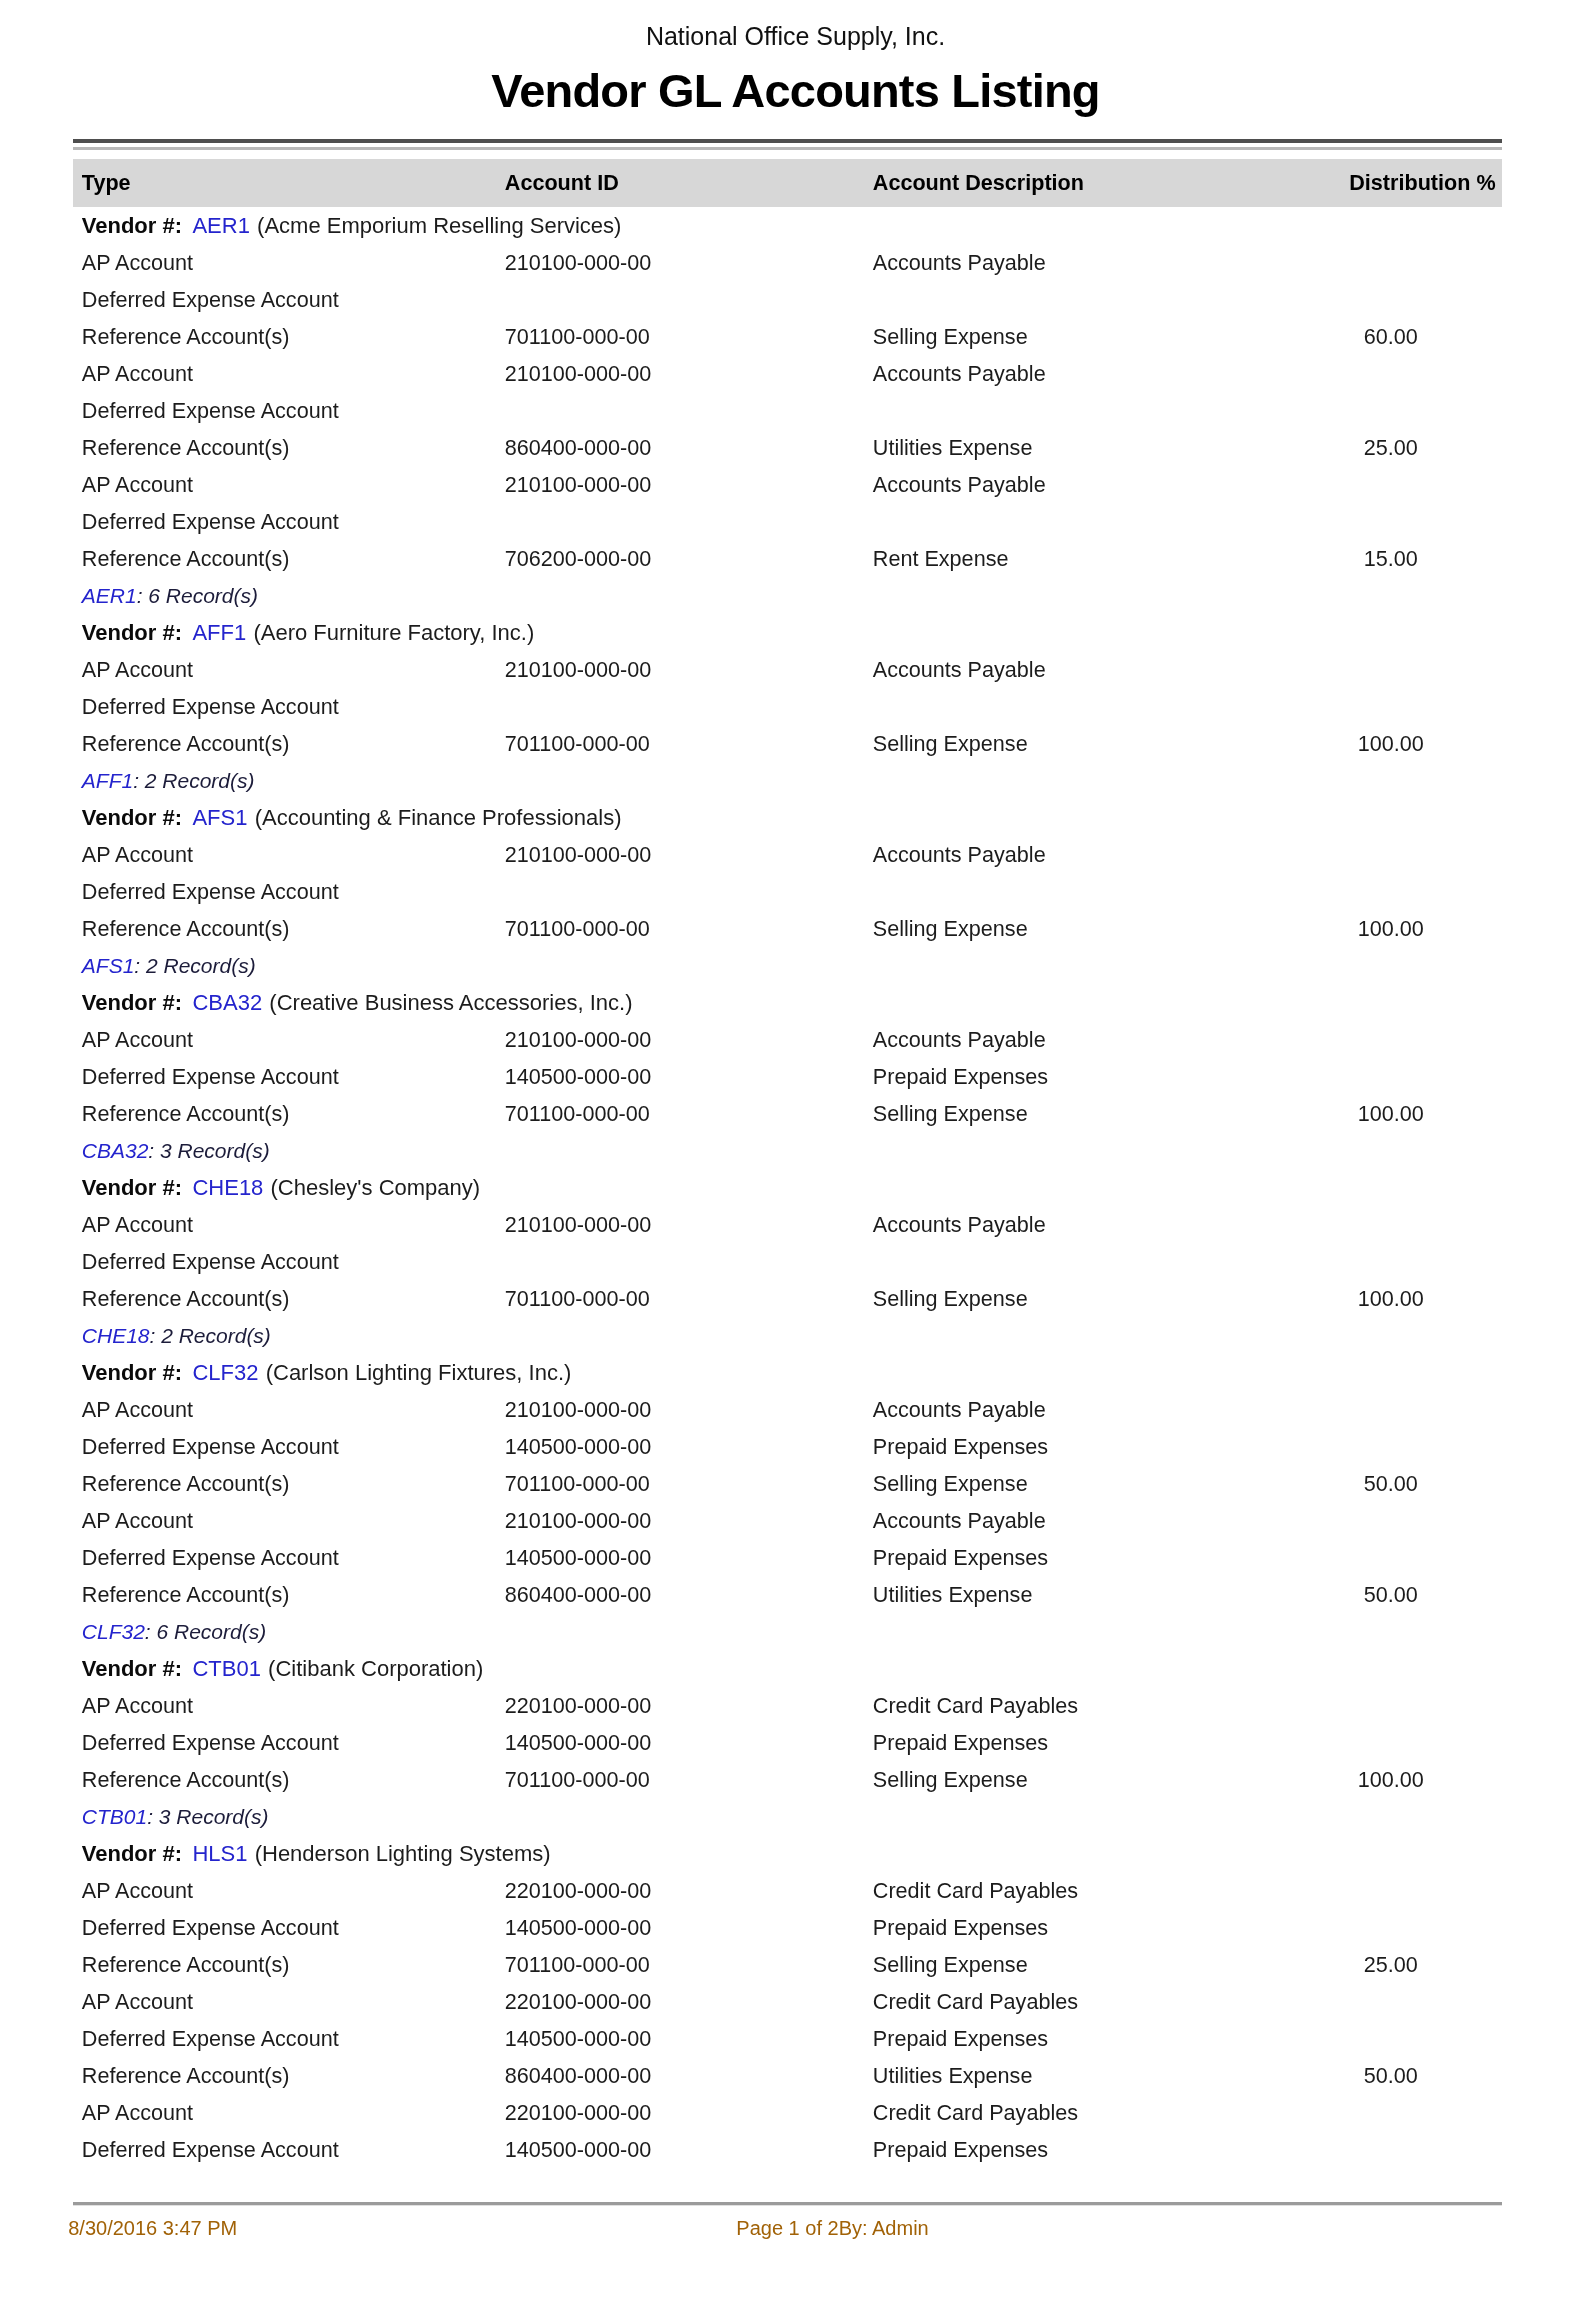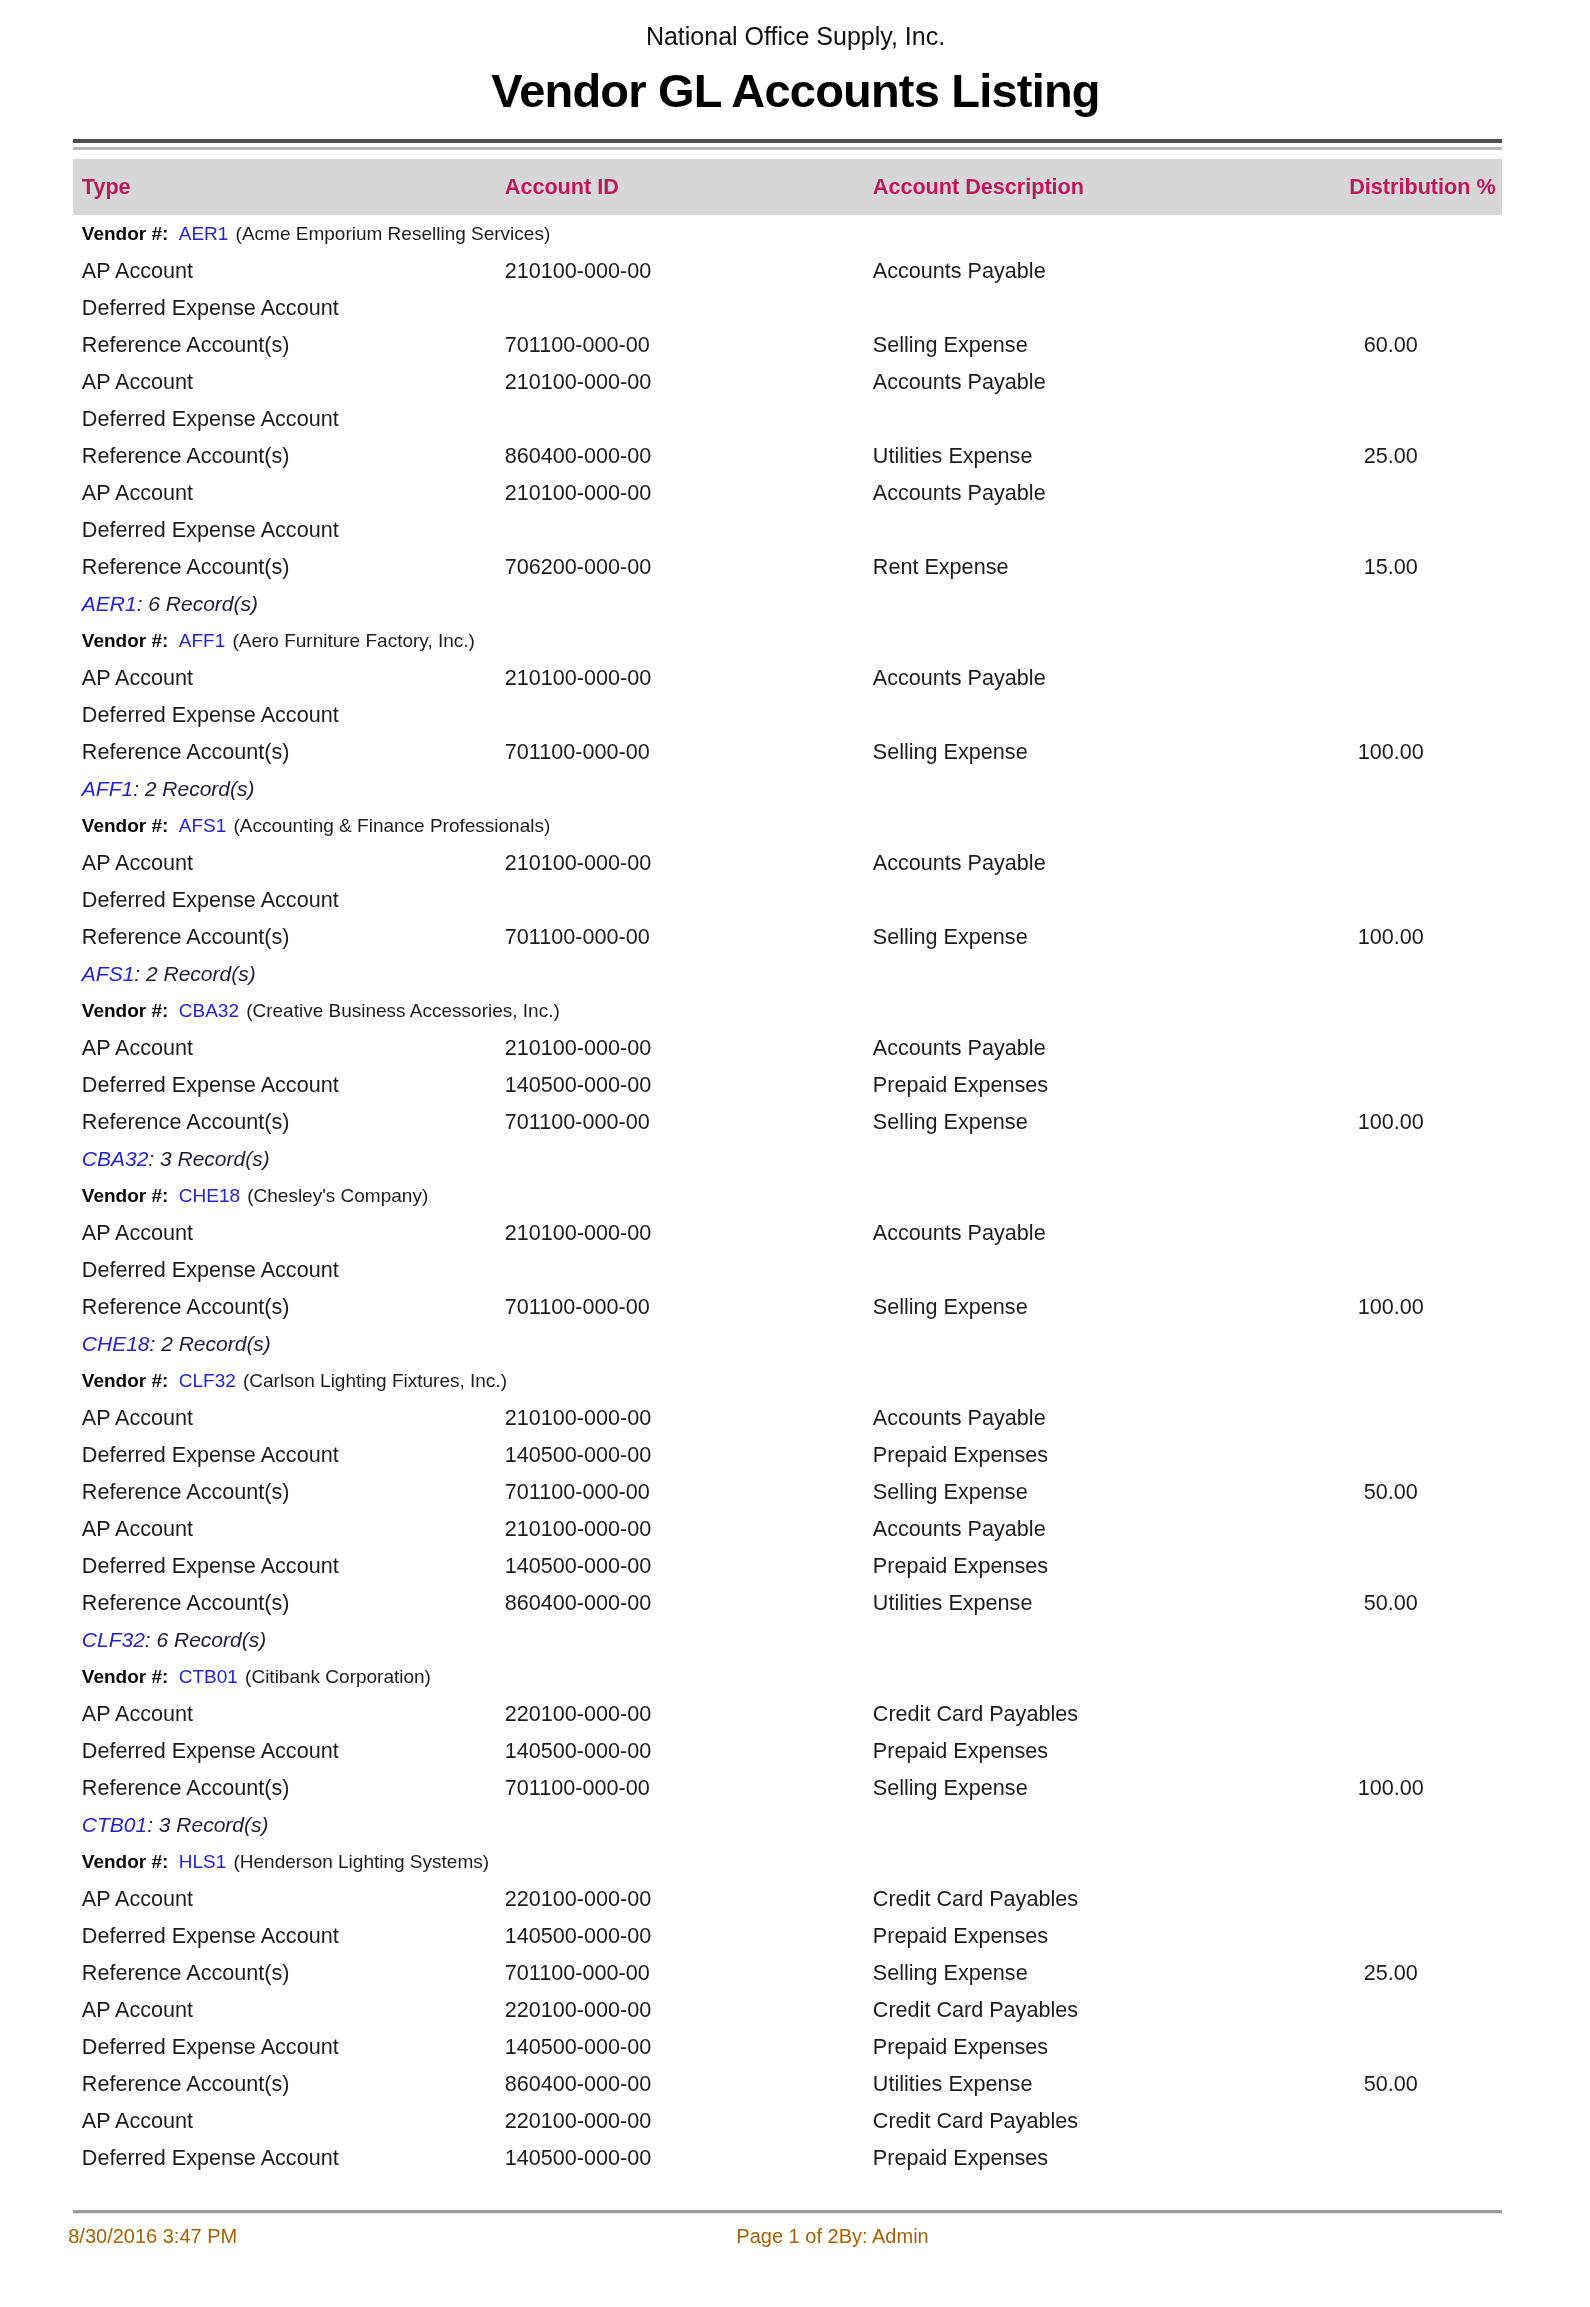--- a/index.html
+++ b/index.html
@@ -25,41 +25,41 @@
     font-weight:700;
     margin-top:11.2px;
     letter-spacing:-0.8px;
     color:#000000;
   }
   .content { margin:0 89px 0 73px; } 
   .rule-dark { height:4px; background:#4e4e4e; margin-top:21px; }
   .rule-light { height:2.4px; background:#b8b8b8; margin-top:4.8px; }
   .table-header {
     margin-top:9.6px;
-    height:56px;
+    height:48px;
     background:var(--header-band, #d7d7d7);
     display:grid;
     grid-template-columns:423px 368px 413px 1fr;
     align-items:center;
     padding:0 6.4px 0 8.8px;
     font-weight:700;
     font-size:21.6px;
-    color:#be185d;
+    color:#000000;
   }
   .table-header .c3 { text-align:right; }
   .line { height:37px; display:flex; align-items:center; }
   .account-row {
     display:grid;
     grid-template-columns:423px 368px 413px 1fr;
     padding:0 6.4px 0 8.8px;
     font-size:21.6px;
     align-items:center;
   }
   .account-row .c3 { text-align:center; }
-  .vendor-line { padding-left:8.8px; font-size:19px; }
+  .vendor-line { padding-left:8.8px; font-size:22px; }
   .vendor-label { font-weight:700; margin-right:10.4px; color:#0a0a0a; }
   .vendor-code { color:var(--vendor-code, #2424cd); }
   .vendor-line .vendor-code { margin-right:7.2px; }
   .record-line {
     padding-left:8.8px;
     font-size:21px;
     font-style:italic;
     color:#1c1c3a;
   }
   .footer-rule {

